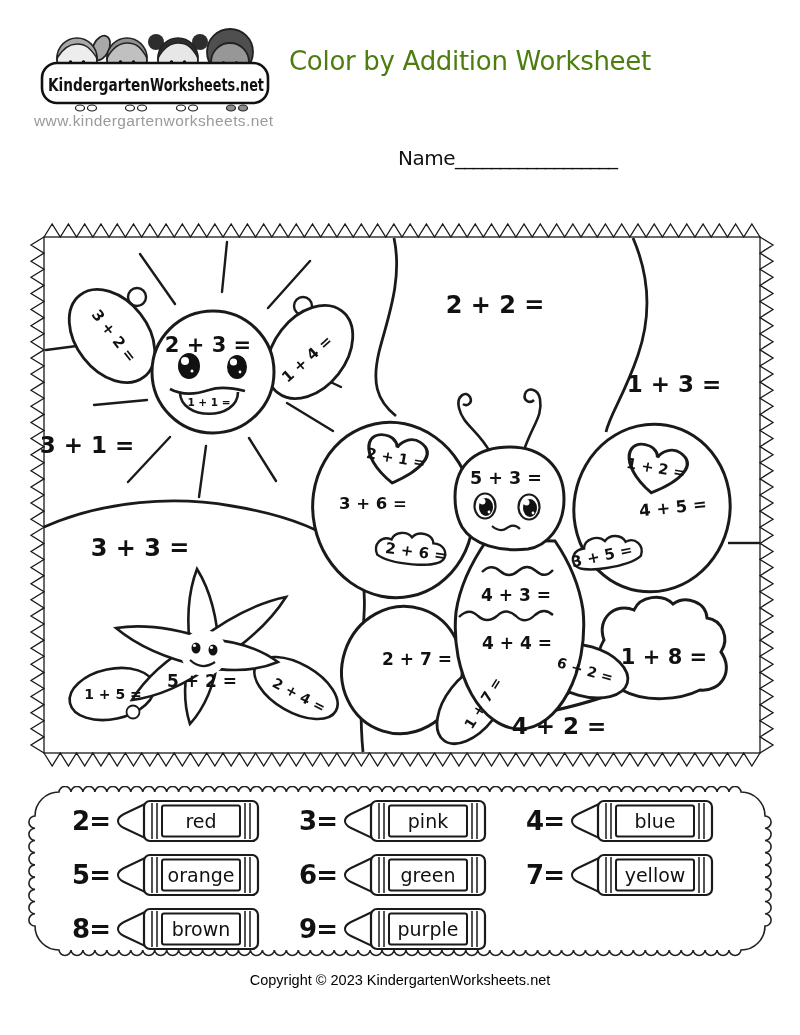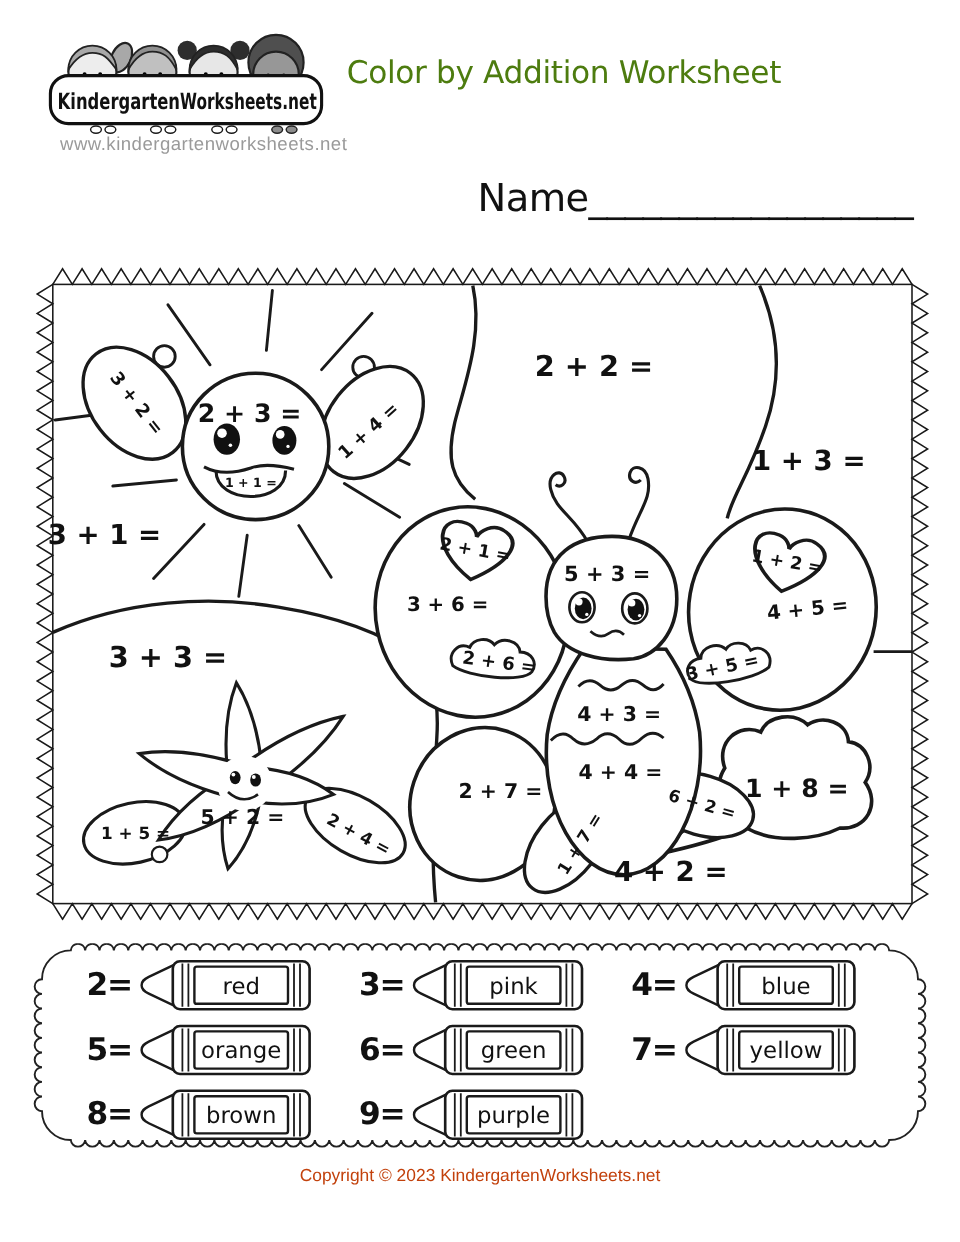--- a/index.html
+++ b/index.html
@@ -1,32 +1,32 @@
 <!DOCTYPE html>
 <html><head>
 <meta charset="utf-8">
 <style>
   html,body{margin:0;padding:0;background:#fff;}
   body{width:800px;height:1035px;position:relative;overflow:hidden;
        font-family:"DejaVu Sans",sans-serif;color:#111;}
   .abs{position:absolute;}
   #site-url{left:34px;top:112px;font-size:15.5px;color:#9a9a9a;letter-spacing:.4px;
-            font-family:"Liberation Sans",sans-serif;margin-left:16px;}
+            font-family:"Liberation Sans",sans-serif;}
   #page-title{left:289px;top:46px;font-size:26px;color:#4d7c0f;letter-spacing:-.3px;}
-  #name-block{left:398px;top:146px;font-size:32px;letter-spacing:-.5px;}
+  #name-block{left:398px;top:146px;font-size:20px;letter-spacing:-.5px;}
   #name-line{letter-spacing:-1px;}
   #picture-wrap{left:25px;top:222px;width:750px;height:545px;}
   #key-box{left:25px;top:786px;width:750px;height:172px;}
   .key-grid{position:absolute;left:33px;top:8px;display:grid;
             grid-template-columns:227px 227px 227px;grid-auto-rows:54px;}
   .key-item{display:flex;align-items:center;}
   .key-num{display:inline-block;min-width:52px;text-align:right;font-size:26px;
            font-weight:600;letter-spacing:-1px;padding-right:1px;}
   #footer{left:0;top:970px;width:800px;text-align:center;font-size:14.5px;
-          color:#c2410c;line-height:1.4;font-family:"Liberation Sans",sans-serif;}
+          color:#000000;line-height:1.4;font-family:"Liberation Sans",sans-serif;}
   svg text{font-family:"DejaVu Sans",sans-serif;fill:#111;}
   .stroke{fill:#fff;stroke:#1a1a1a;}
   .nofill{fill:none;stroke:#1a1a1a;}
 </style>
 </head>
 <body>
 
 <svg class="abs" style="left:28px;top:10px" width="245" height="108" viewBox="0 0 245 108">
 
   <g>

